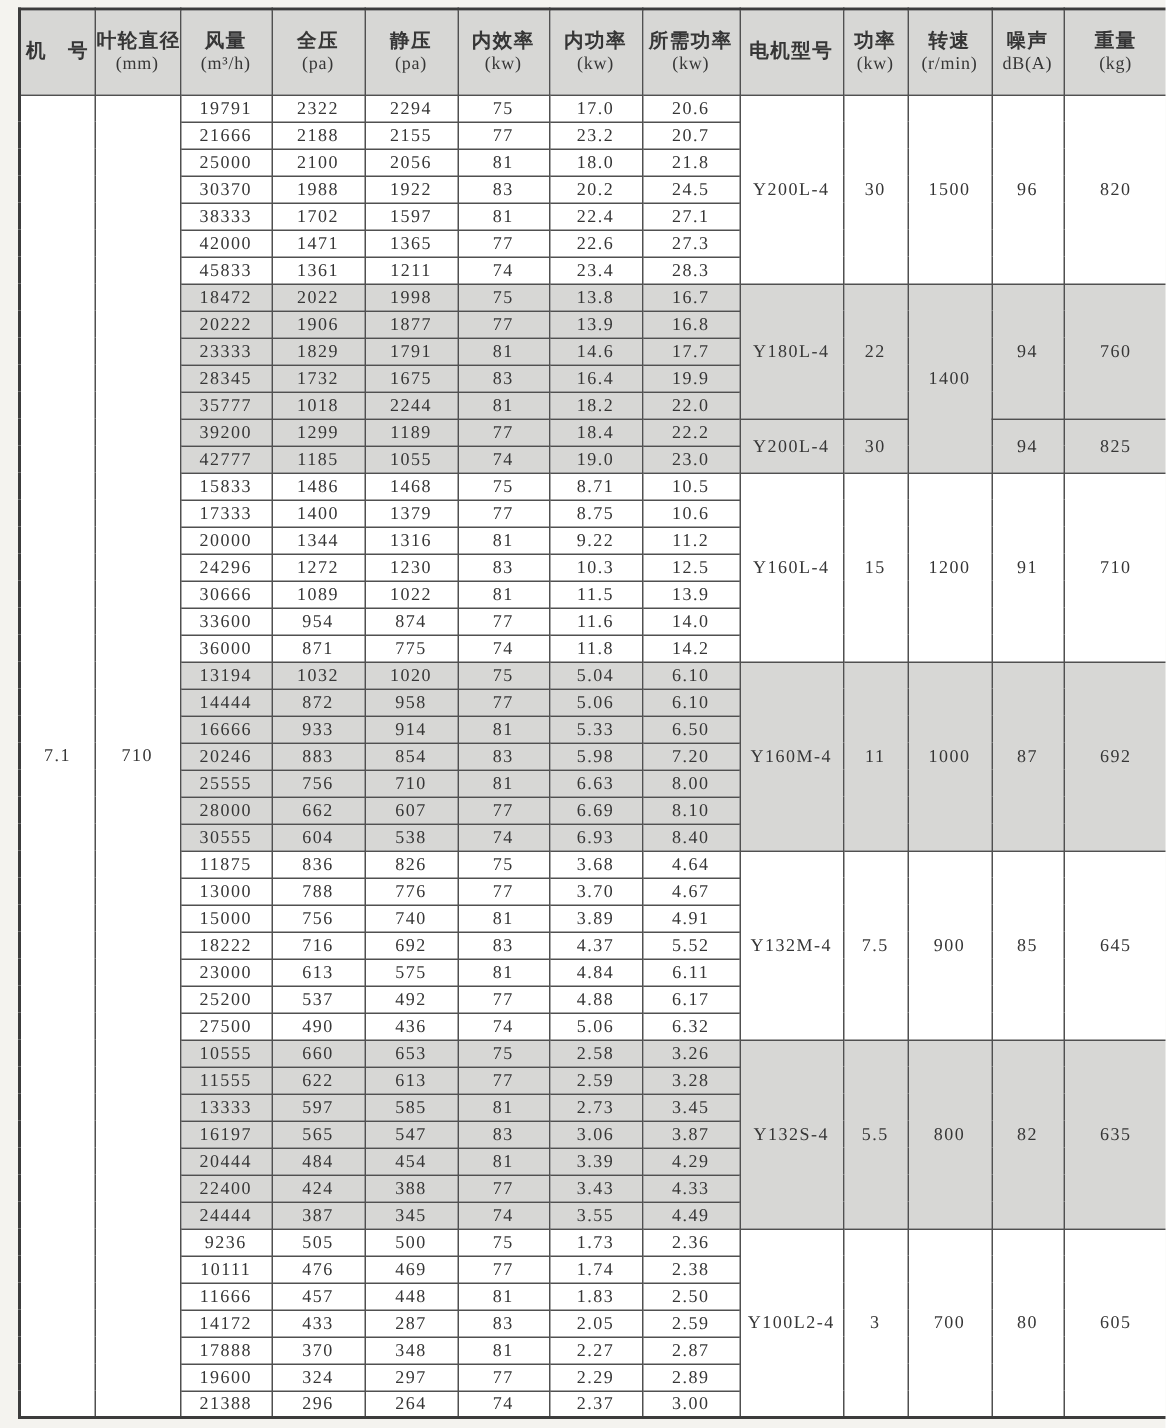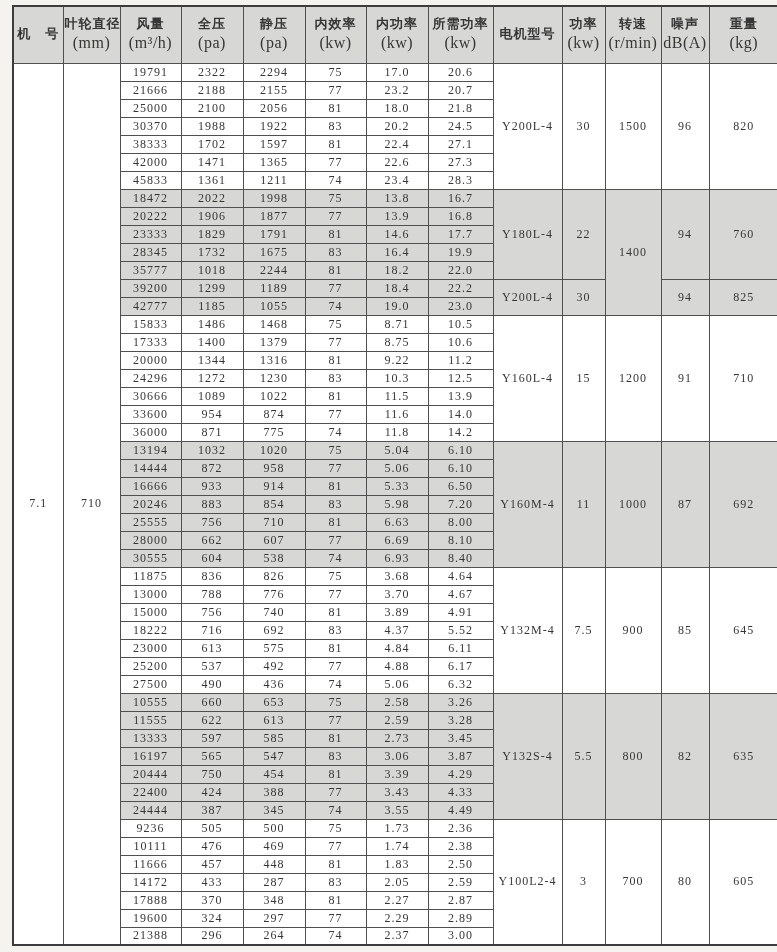--- a/index.html
+++ b/index.html
@@ -30,21 +30,21 @@
     background:#d7d7d5;
     font-size:13px;
     font-weight:bold;
     line-height:1.3;
     letter-spacing:1px;
     padding:0 1px;
   }
   thead th .unit{
     display:block;
     font-weight:normal;
-    font-size:16px;
+    font-size:12px;
     letter-spacing:0.5px;
   }
   tbody td{
     height:18px;
     font-size:12px;
     letter-spacing:1px;
     padding:0 1px;
   }
   tbody tr.shaded td{background:#d7d7d5}
 </style>
@@ -429,21 +429,21 @@
         <tr class="shaded">
           <td>16197</td>
           <td>565</td>
           <td>547</td>
           <td>83</td>
           <td>3.06</td>
           <td>3.87</td>
         </tr>
         <tr class="shaded">
           <td>20444</td>
-          <td>750</td>
+          <td>484</td>
           <td>454</td>
           <td>81</td>
           <td>3.39</td>
           <td>4.29</td>
         </tr>
         <tr class="shaded">
           <td>22400</td>
           <td>424</td>
           <td>388</td>
           <td>77</td>

